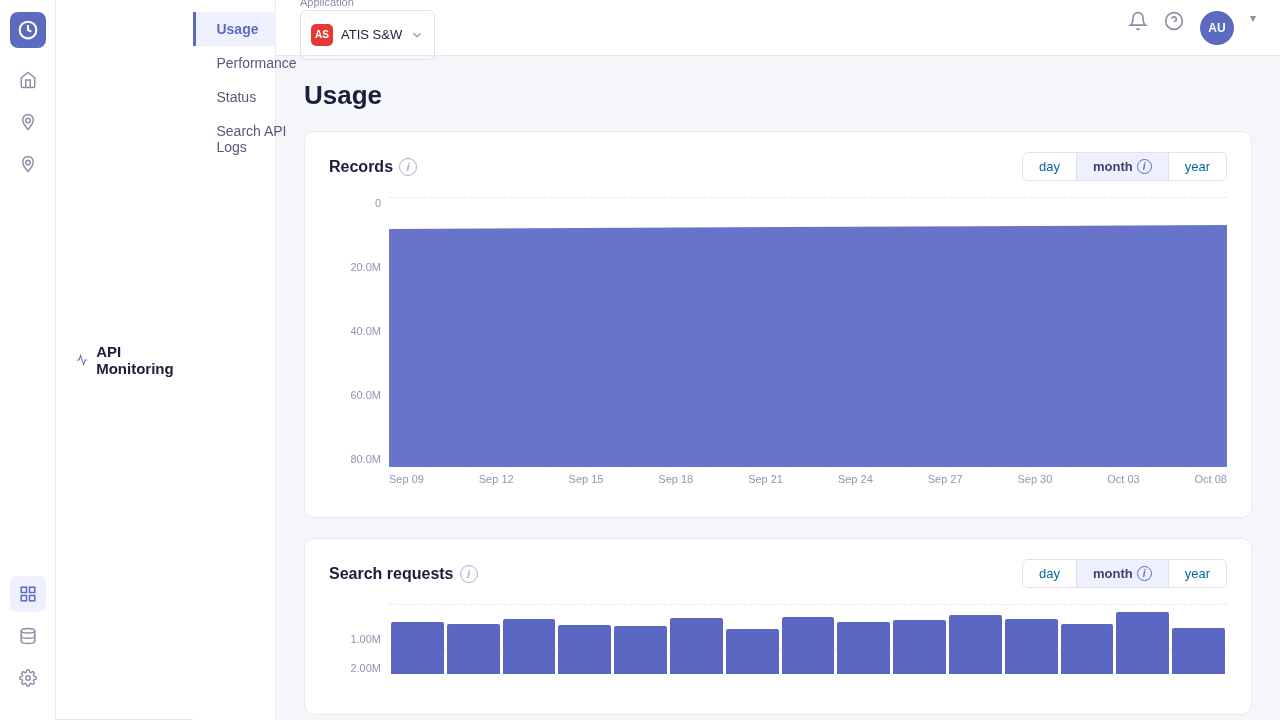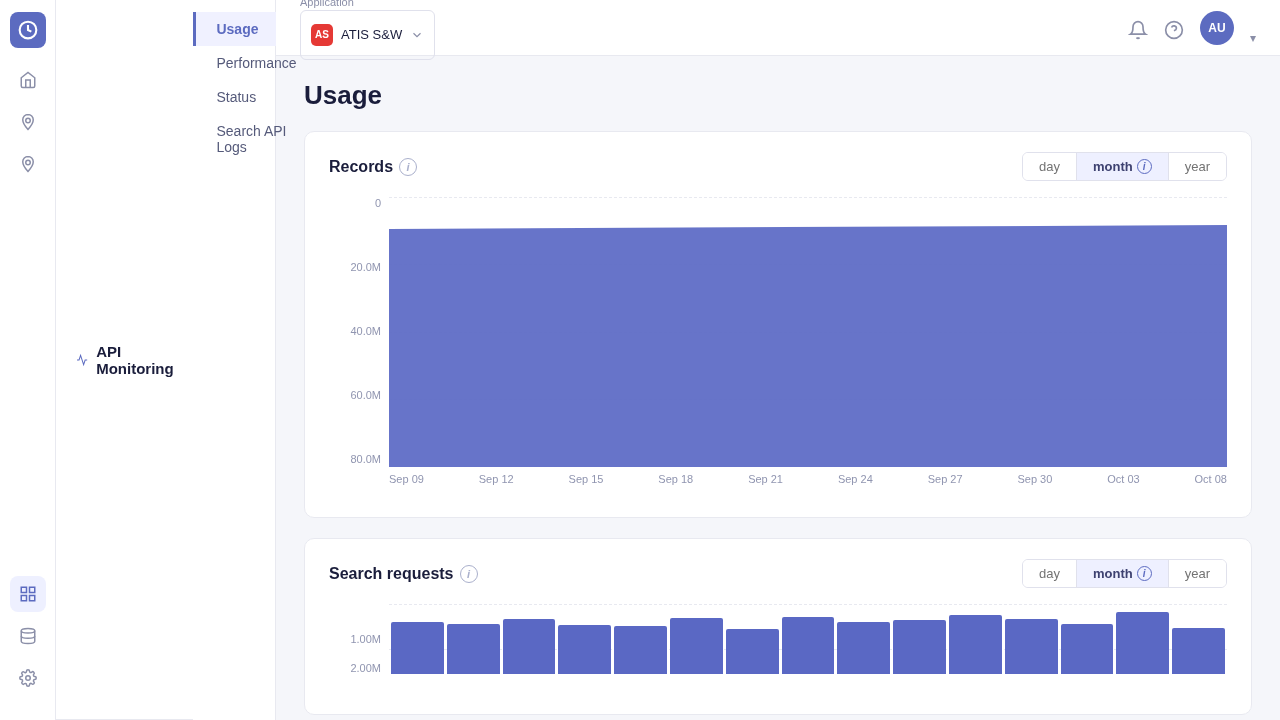--- a/index.html
+++ b/index.html
@@ -90,21 +90,21 @@
     .app-badge {
       width: 22px; height: 22px;
       border-radius: 5px;
       background: #e53935;
       color: #fff;
       font-size: 10px;
       font-weight: 700;
       display: flex; align-items: center; justify-content: center;
     }
     .app-name { font-size: 13px; font-weight: 400; color: #1a1d3b; }
-    .topbar-right { margin-left: auto; display: flex; align-items: flex-end; gap: 16px; }
+    .topbar-right { margin-left: auto; display: flex; align-items: flex-start; gap: 16px; }
     .topbar-icon { color: #8b8fa8; cursor: pointer; font-size: 18px; }
     .user-avatar {
       width: 34px; height: 34px;
       background: #5c6bc0;
       border-radius: 50%;
       color: #fff;
       font-size: 12px;
       font-weight: 700;
       display: flex; align-items: center; justify-content: center;
       cursor: pointer;
@@ -165,21 +165,21 @@
     }
     .time-toggle {
       display: flex;
       border: 1px solid #e0e1ec;
       border-radius: 6px;
       overflow: hidden;
     }
     .time-btn {
       padding: 6px 16px;
       font-size: 13px;
-      color: #737373;
+      color: #0369a1;
       cursor: pointer;
       background: #fff;
       border: none;
       border-right: 1px solid #e0e1ec;
     }
     .time-btn:last-child { border-right: none; }
     .time-btn.active {
       background: #eef0ff;
       color: #3d4170;
       font-weight: 600;

